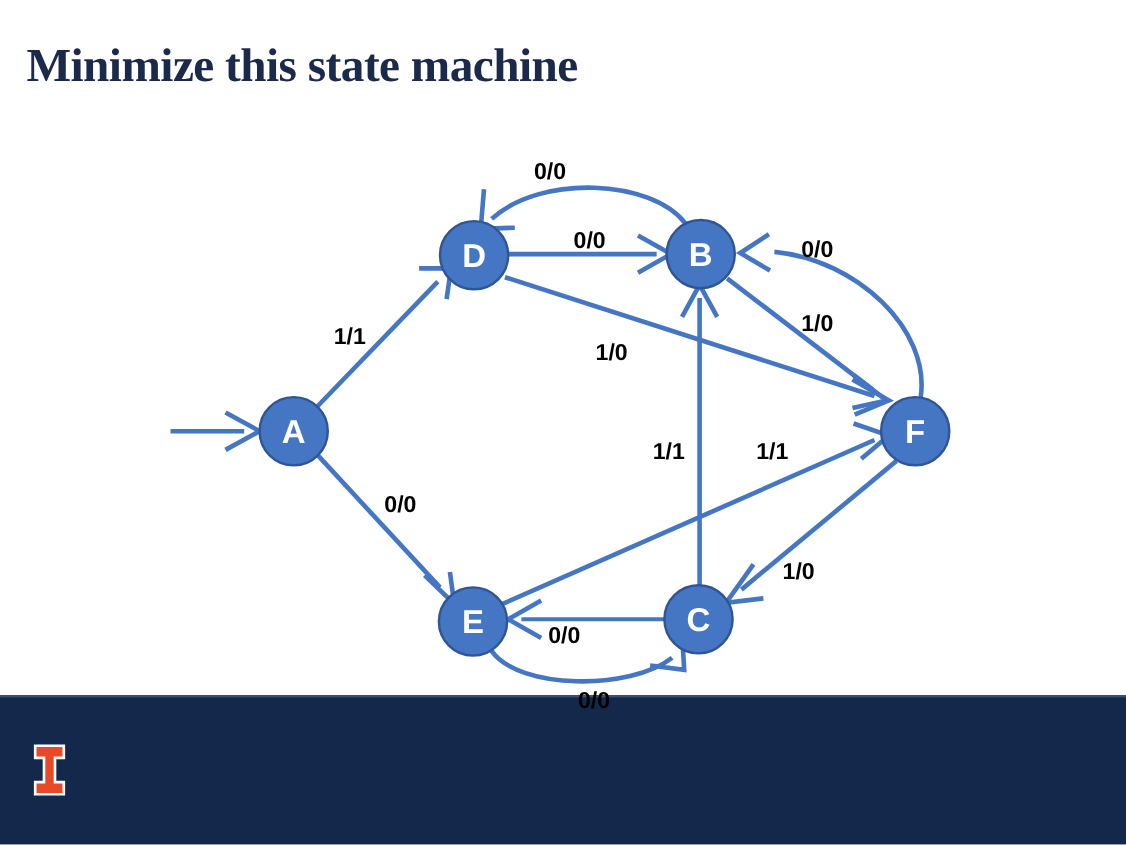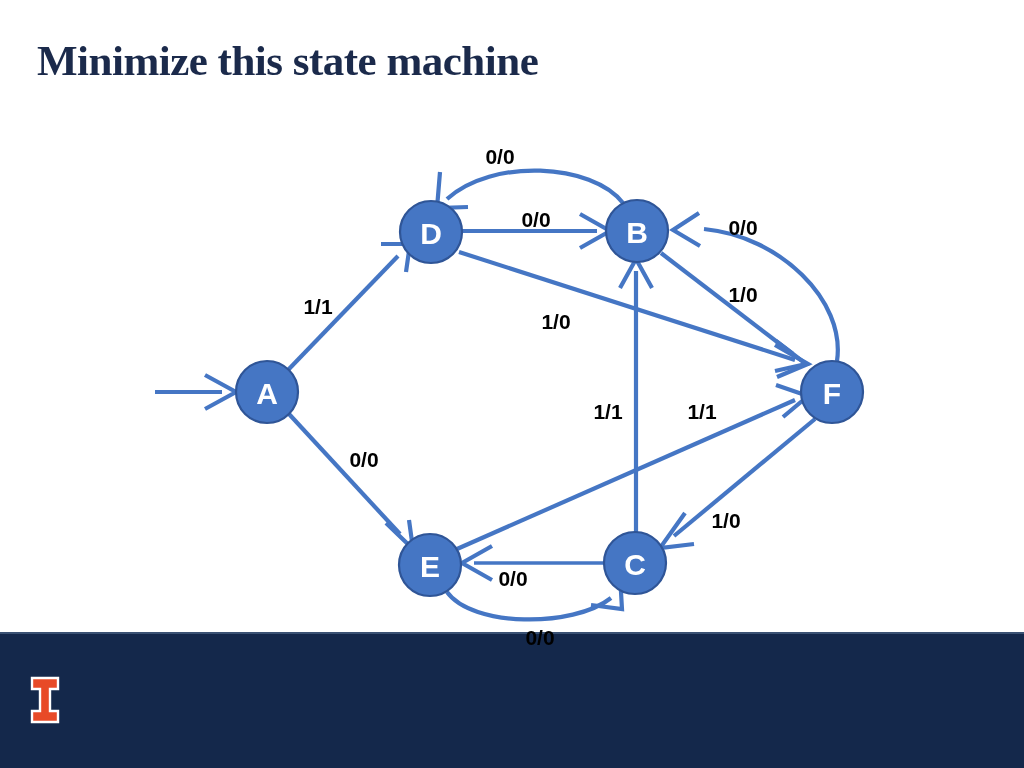--- a/index.html
+++ b/index.html
@@ -11,21 +11,21 @@
   #slide {
     position: relative;
     width: 1024px;
     height: 768px;
     background: #ffffff;
     overflow: hidden;
     font-family: "Liberation Sans", sans-serif;
   }
   #slide-title {
     position: absolute;
-    left: 37px;
+    left: 24px;
     top: 36px;
     font-family: "Liberation Serif", serif;
     font-weight: bold;
     font-size: 43px;
     letter-spacing: -0.5px;
     color: #1b2a4b;
     white-space: nowrap;
   }
   #diagram {
     position: absolute;

